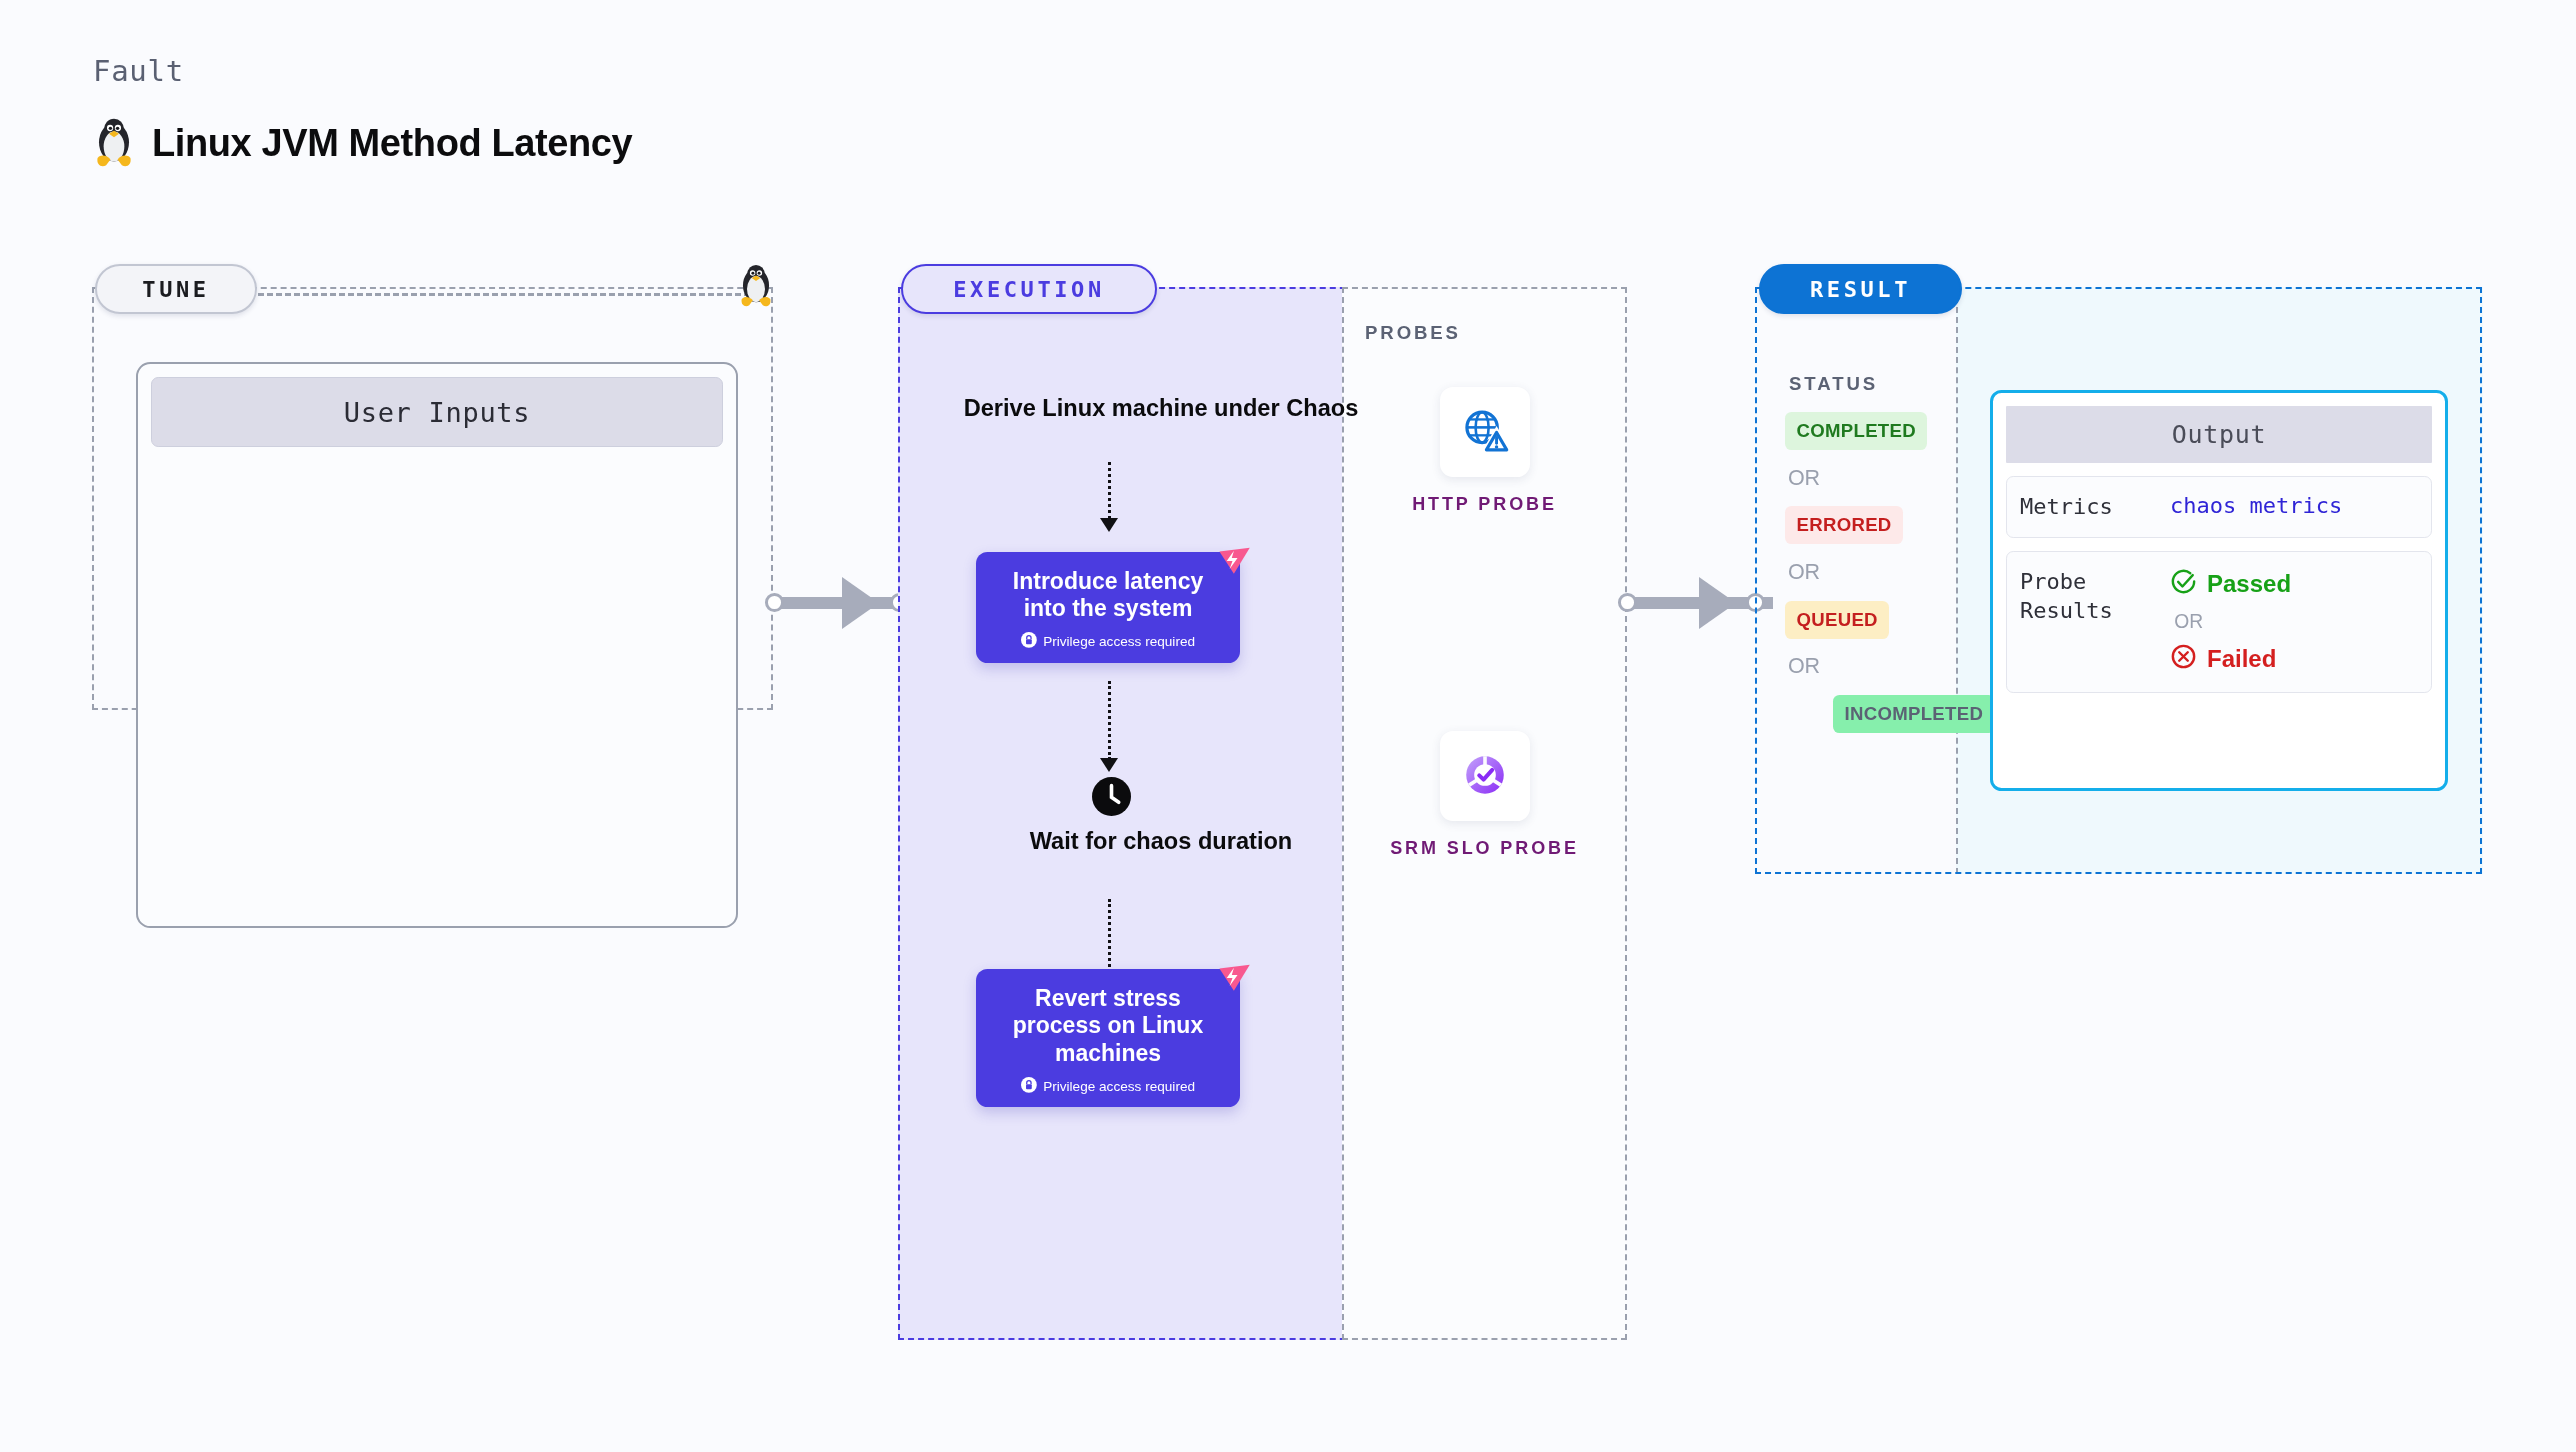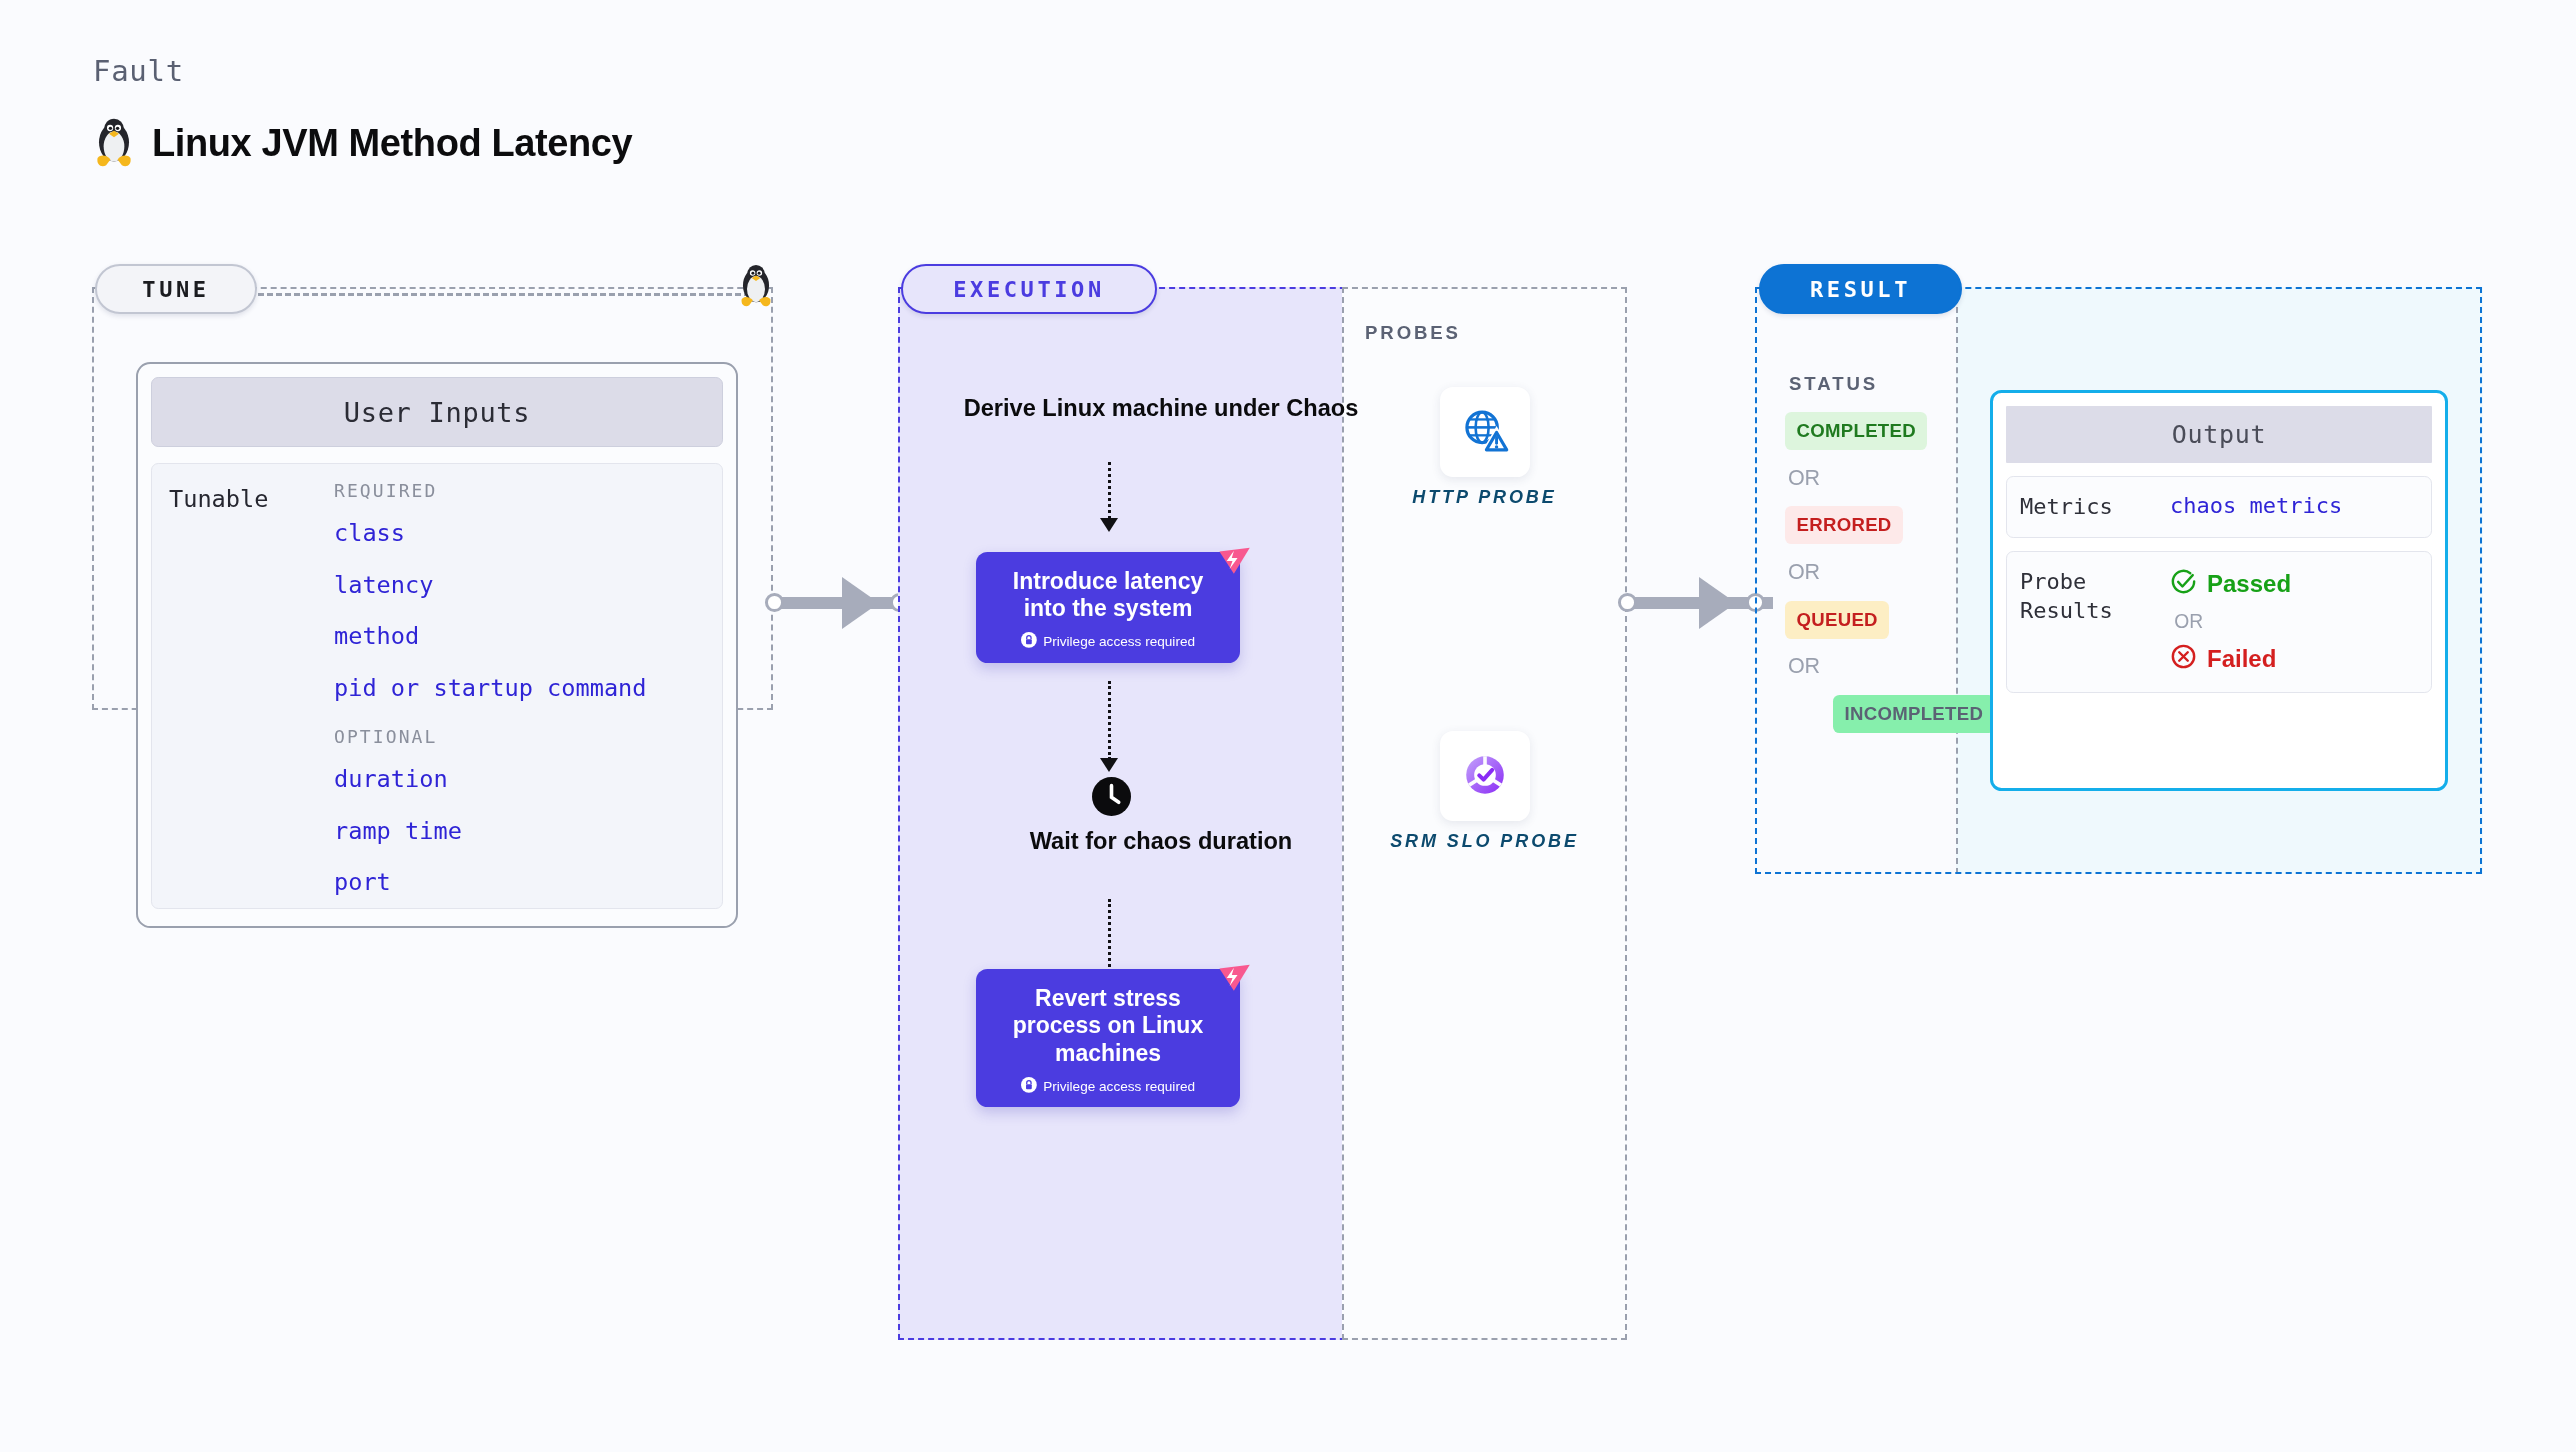--- a/index.html
+++ b/index.html
@@ -172,24 +172,24 @@
   .probe-item {
     position: absolute; width: 285px;
     display: flex; flex-direction: column; align-items: center;
   }
   .probe-card {
     width: 90px; height: 90px; background: #ffffff;
     border-radius: 13px; display: flex; align-items: center; justify-content: center;
     box-shadow: 0 2.9px 10px rgba(50,60,100,0.10);
   }
   .probe-label {
-    margin-top: 8px; text-align: center;
-    font-family: "Liberation Sans", sans-serif;
-    font-weight: bold; font-size: 18px; color: #0c4a6e;
-    letter-spacing: 2.9px; line-height: 1.35; font-style: italic;
+    margin-top: 15px; text-align: center;
+    font-family: "Liberation Sans", sans-serif;
+    font-weight: bold; font-size: 18px; color: #701a75;
+    letter-spacing: 2.9px; line-height: 1.35;
   }
 
   
   .status-title {
     position: absolute; left: 1789px; top: 373px;
     font-family: "Liberation Sans", sans-serif;
     font-weight: bold; font-size: 18.6px; color: #5b6274; letter-spacing: 2.9px; text-align: right;
   }
   .status-list { position: absolute; left: 1785px; top: 412px; width: 179px; }
   .status-badge {
@@ -301,34 +301,20 @@
       <circle cx="24" cy="14.5" r="2.4" fill="#1a1b20"></circle>
       <circle cx="34" cy="14.5" r="2.4" fill="#1a1b20"></circle>
       <path d="M22 22 L29 18 L36 22 L29 27 Z" fill="#f5b71d"></path>
       <path d="M6 56 C4 66 12 70 18 66 L24 58 C20 53 11 50 6 56Z" fill="#f5b71d"></path>
       <path d="M52 56 C54 66 46 70 40 66 L34 58 C38 53 47 50 52 56Z" fill="#f5b71d"></path>
     </svg>
   </div>
 
   <div class="ui-card">
     <div class="ui-card-header">User Inputs</div>
-    <div class="ui-card-body">
-      <div class="tunable-label">Tunable</div>
-      <div class="tunable-list">
-        <div class="group-title">REQUIRED</div>
-        <div class="tunable-item">class</div>
-        <div class="tunable-item">latency</div>
-        <div class="tunable-item">method</div>
-        <div class="tunable-item">pid or startup command</div>
-        <div class="group-title optional">OPTIONAL</div>
-        <div class="tunable-item">duration</div>
-        <div class="tunable-item">ramp time</div>
-        <div class="tunable-item">port</div>
-      </div>
-    </div>
   </div>
 
   <div class="conn">
     <div class="conn-line" style="left:777px; top:597px; width:140px;"></div>
     <div class="conn-dot" style="left:765px; top:593px;"></div>
     <div class="conn-head" style="left:842px; top:577px;"></div>
     <div class="conn-dot" style="left:890px; top:593px;"></div>
   </div>
 
   <div class="panel exec-panel"></div>

